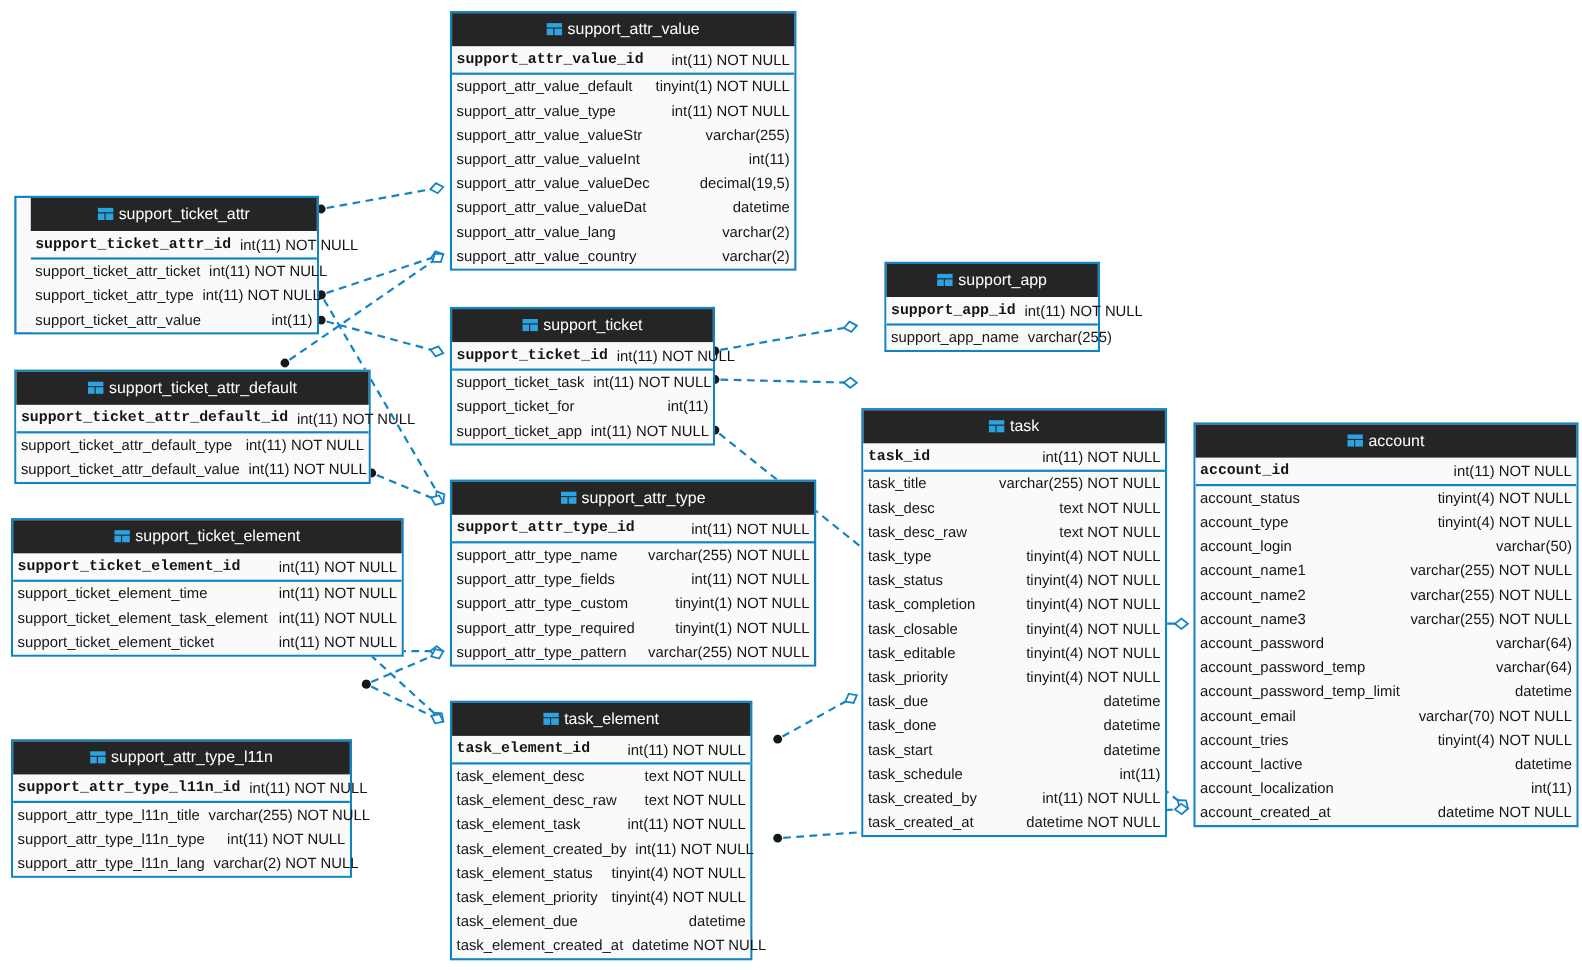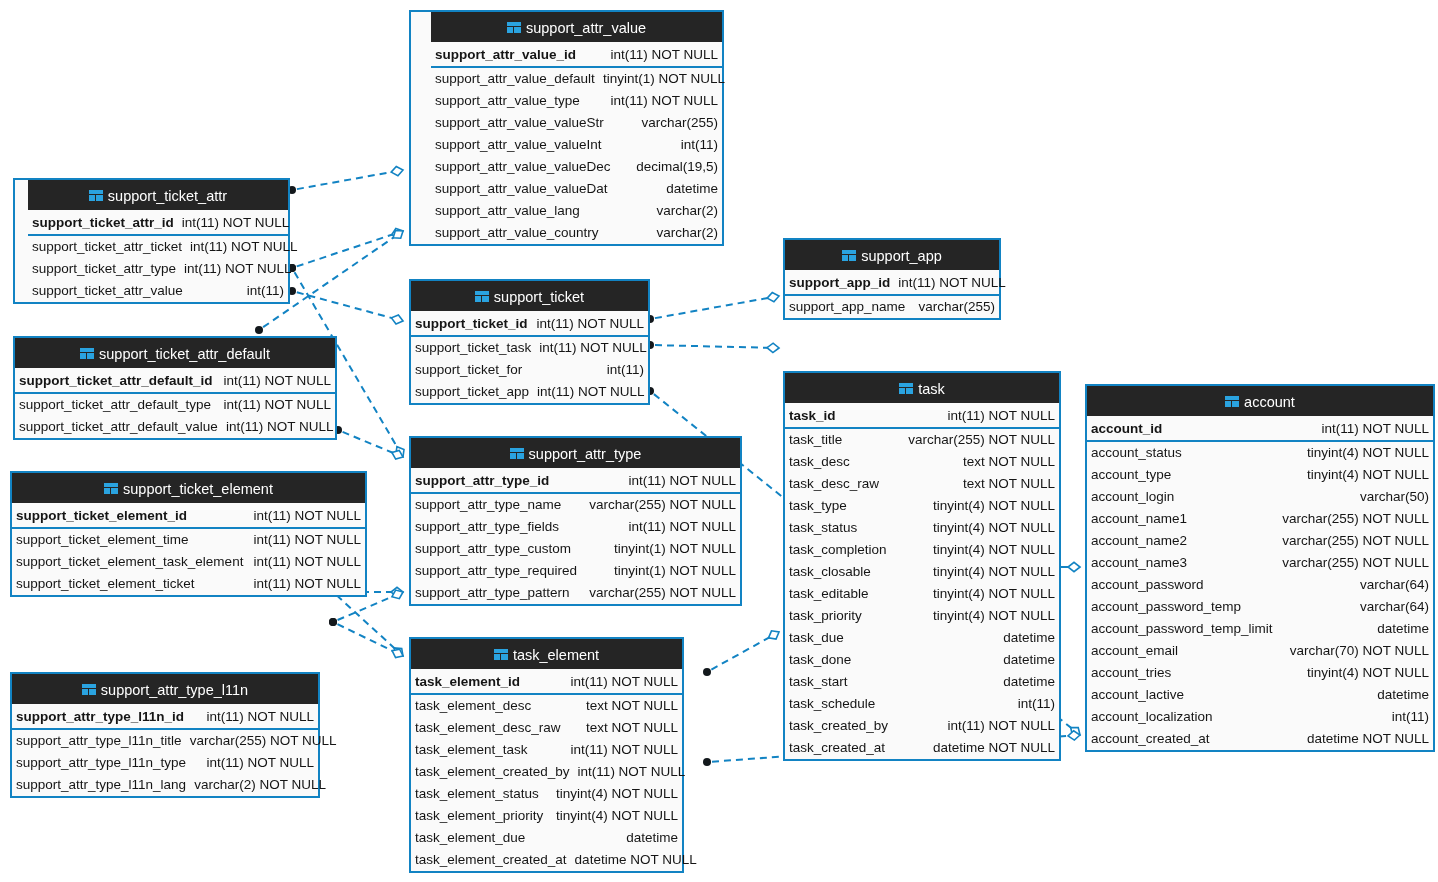--- a/index.html
+++ b/index.html
@@ -56,21 +56,21 @@
     box-sizing:border-box;
     white-space:nowrap;
   }
   .row .fname{padding-right:8px;}
   .row .ftype{}
   .row.pk{
     height:26px;line-height:26px;
     border-bottom:2px solid #1283c3;
     background:#fafafa;
   }
-  .row.pk .fname{font-weight:bold;}
+  .row.pk .fname{font-weight:bold;font-family:Liberation Mono, monospace;}
   .rows-wrap{background:#fafafa;}
 
   svg .edge{stroke:#1283c3;stroke-width:2;fill:none;stroke-dasharray:7 5;}
   svg .dot{fill:#13181c;}
   svg .dia{fill:#ffffff;stroke:#1283c3;stroke-width:1.6;}
 </style>
 </head>
 <body>
 
 <div id="canvas">
@@ -149,21 +149,21 @@
         <line class="edge" x1="711.3707863806077" y1="669.5717853441068" x2="772.8808990671492" y2="635.3995005182504"></line>
         <circle class="dot" cx="707" cy="672" r="4"></circle>
         <polygon class="dia" points="779,632 776.0278652611868,639.0049136393205 768.5101126865416,637.8277151741436 771.4822474253548,630.822801534823"></polygon>
       </g>
       <g>
         <line class="edge" x1="711.986951900334" y1="761.6390142056058" x2="1073.0182673395323" y2="735.5053801121518"></line>
         <circle class="dot" cx="707" cy="762" r="4"></circle>
         <polygon class="dia" points="1080,735 1074.353540423152,740.1009699319857 1068.0313154391984,735.866365906546 1073.6777750160463,730.7653959745603"></polygon>
       </g>
     </svg>
-<div class="table-box" style="left: 409px; top: 10px; width: 315px; padding-left: 20px;">
+<div class="table-box" style="left: 409px; top: 10px; width: 315px;">
       <div class="tbl-header"><span class="tbl-icon"><i class="bar"></i><i class="c1"></i><i class="c2"></i></span><span class="tname">support_attr_value</span></div>
       <div class="rows-wrap">
         <div class="row pk">
           <span class="fname">support_attr_value_id</span>
           <span class="ftype">int(11) NOT NULL</span>
         </div>
         <div class="row">
           <span class="fname">support_attr_value_default</span>
           <span class="ftype">tinyint(1) NOT NULL</span>
         </div>
@@ -211,21 +211,21 @@
         <div class="row">
           <span class="fname">support_ticket_attr_type</span>
           <span class="ftype">int(11) NOT NULL</span>
         </div>
         <div class="row">
           <span class="fname">support_ticket_attr_value</span>
           <span class="ftype">int(11)</span>
         </div>
       </div>
     </div>
-    <div class="table-box" style="left: 783px; top: 238px; width: 218px;">
+    <div class="table-box" style="left: 804px; top: 238px; width: 196px;">
       <div class="tbl-header"><span class="tbl-icon"><i class="bar"></i><i class="c1"></i><i class="c2"></i></span><span class="tname">support_app</span></div>
       <div class="rows-wrap">
         <div class="row pk">
           <span class="fname">support_app_id</span>
           <span class="ftype">int(11) NOT NULL</span>
         </div>
         <div class="row">
           <span class="fname">support_app_name</span>
           <span class="ftype">varchar(255)</span>
         </div>

